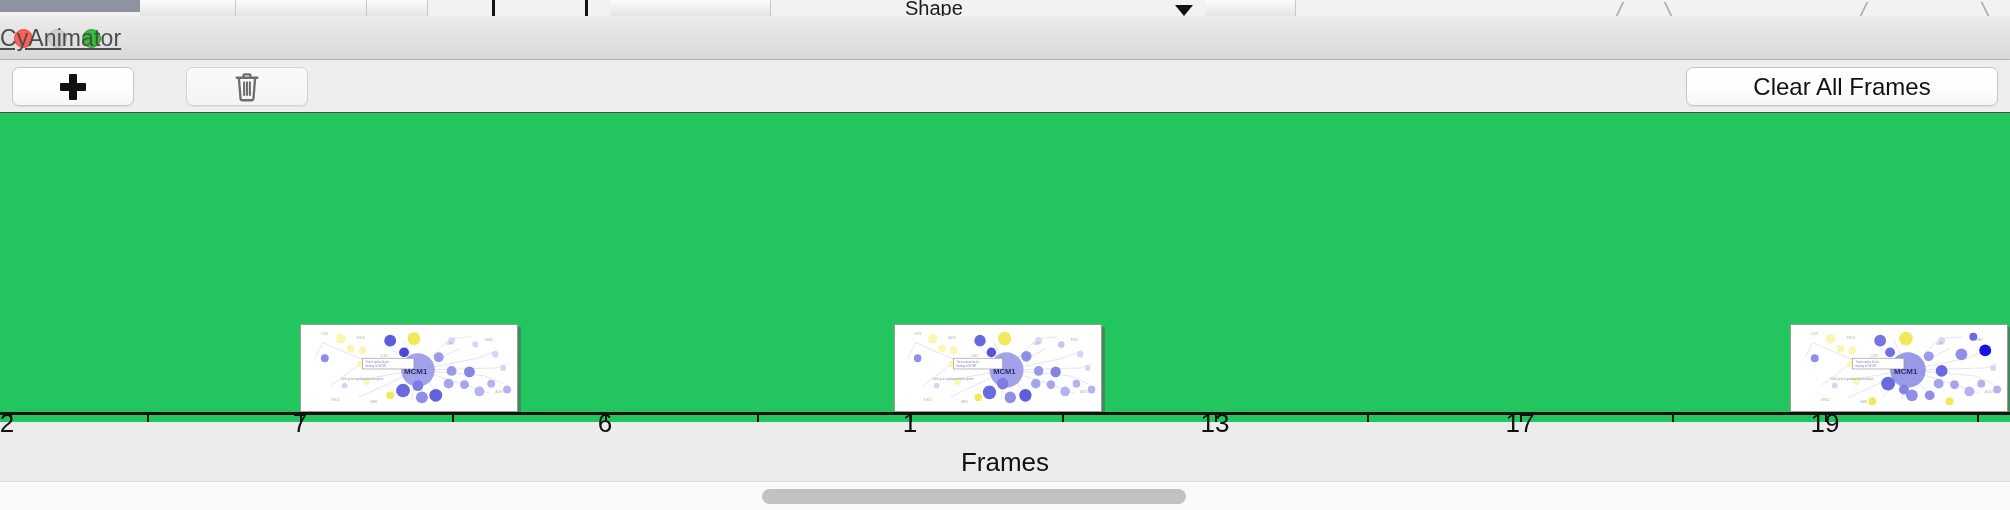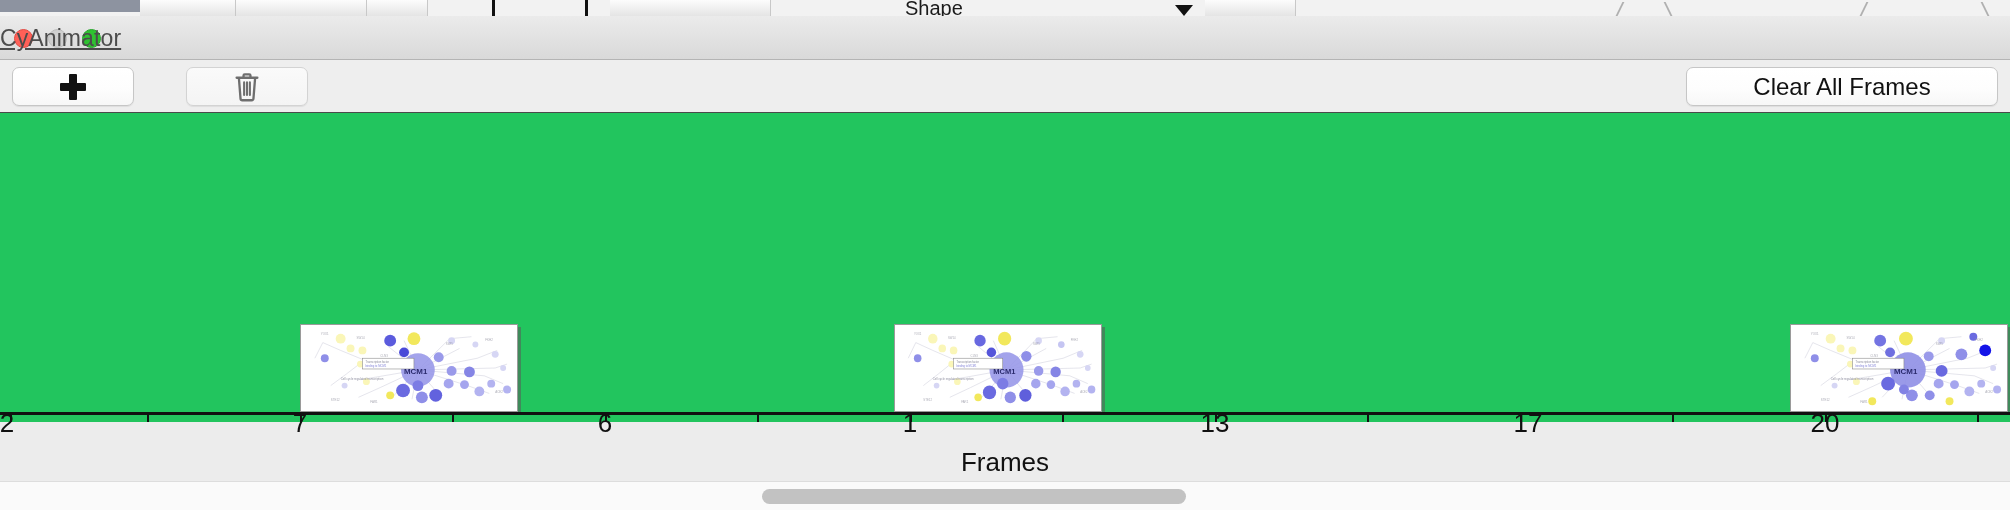--- a/index.html
+++ b/index.html
@@ -450,22 +450,22 @@
     <div class="tick minor" style="left:1672px;top:299px;"></div>
     <div class="tick minor" style="left:1977px;top:299px;"></div>
   </div>
 
   <div style="position:absolute;left:0;top:404px;width:2010px;height:52px;">
     <div class="tick-label" style="left:7px;top:-12px;">2</div>
     <div class="tick-label" style="left:300px;top:-12px;">7</div>
     <div class="tick-label" style="left:605px;top:-12px;">6</div>
     <div class="tick-label" style="left:910px;top:-12px;">1</div>
     <div class="tick-label" style="left:1215px;top:-12px;">13</div>
-    <div class="tick-label" style="left:1520px;top:-12px;margin-left:8px;">17</div>
-    <div class="tick-label" style="left:1825px;top:-12px;">20</div>
+    <div class="tick-label" style="left:1520px;top:-12px;">17</div>
+    <div class="tick-label" style="left:1825px;top:-12px;">19</div>
     <div class="axis-title" style="top:27px;">Frames</div>
   </div>
 
   <div class="hscroll" style="position:absolute;left:0;top:465px;width:2010px;">
     <div class="hscroll-thumb"></div>
   </div>
 
 </div>
 
 </body></html>

